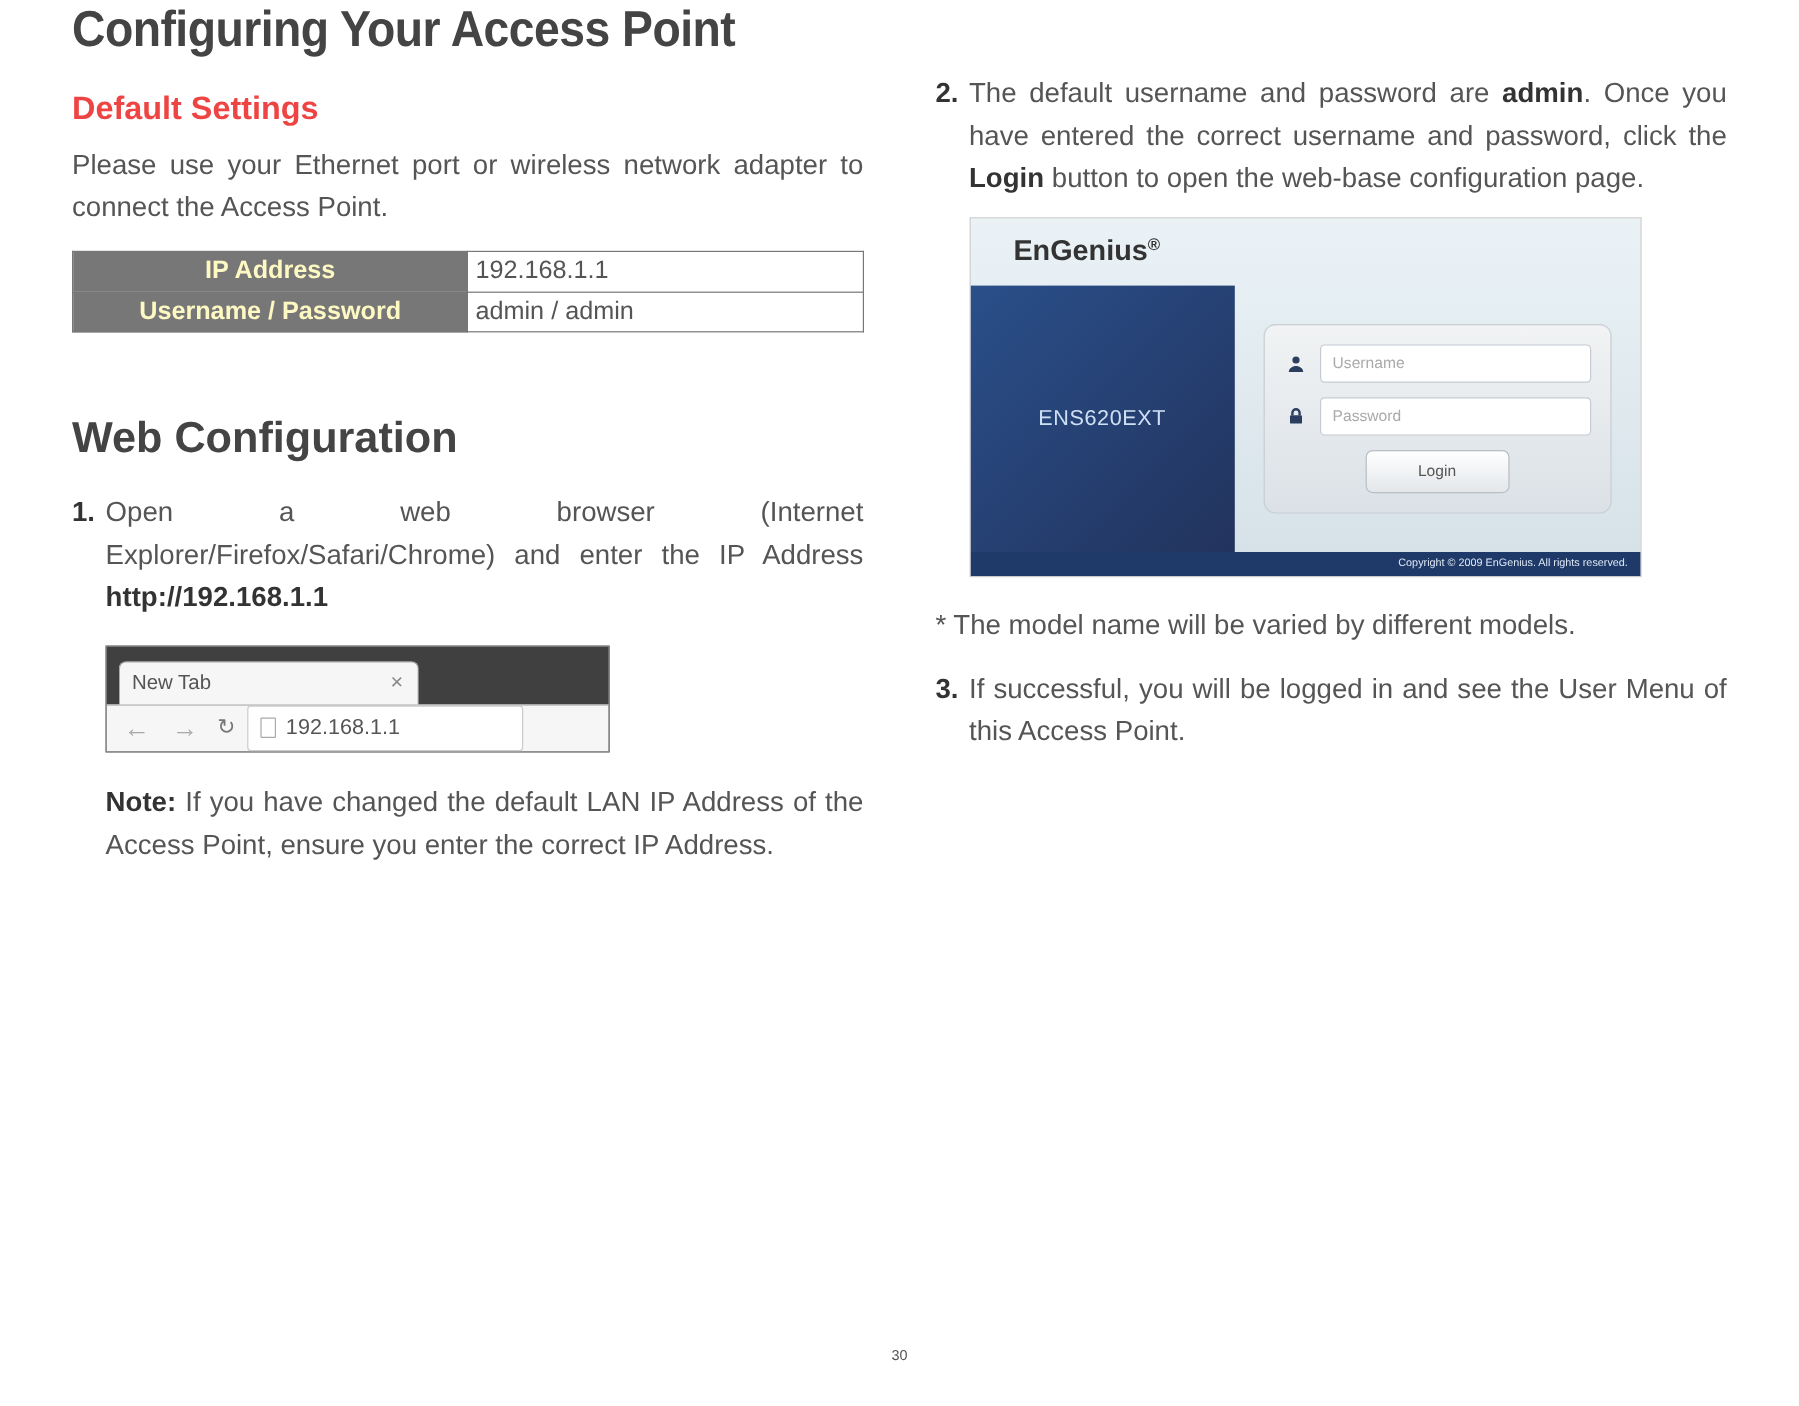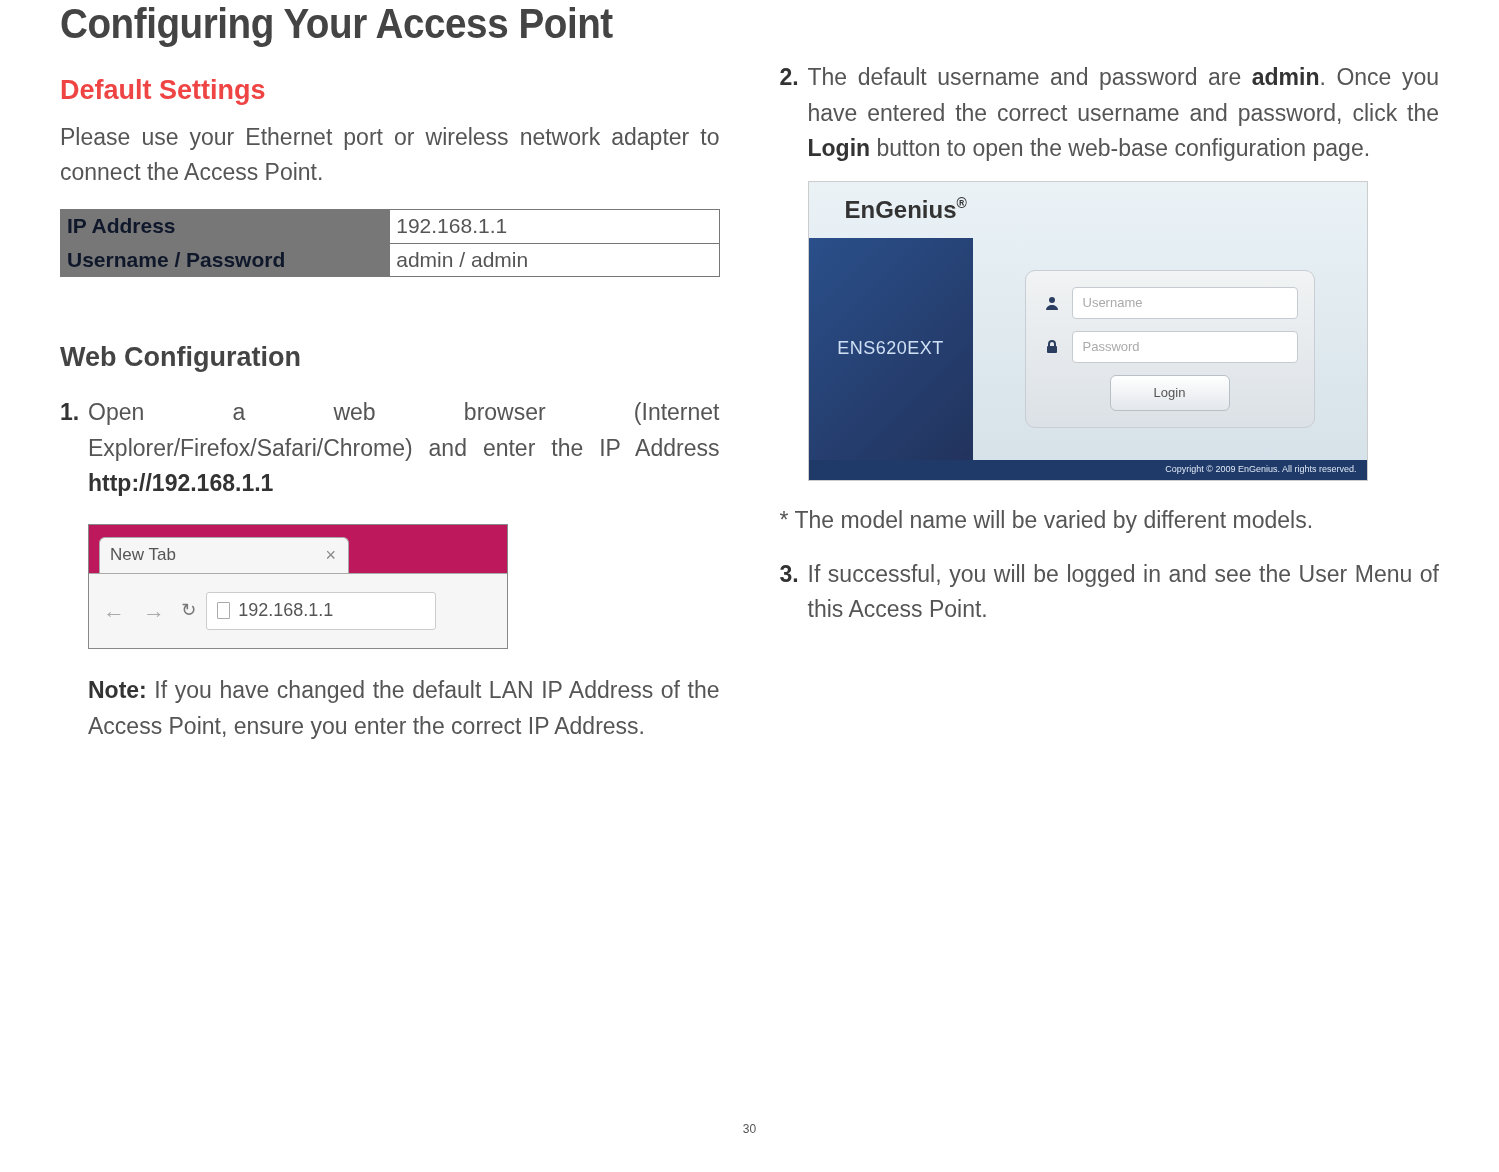--- a/index.html
+++ b/index.html
@@ -21,43 +21,43 @@
     transform-origin: left;
   }
   .columns {
     display: flex;
     gap: 60px;
     margin-top: 12px;
   }
   .col { flex: 1; font-size: 23px; line-height: 1.55; }
   .col p { margin-bottom: 18px; text-align: justify; }
   .sub1 { font-size: 27px; font-weight: 700; color: #ef4444; margin: 10px 0 8px; }
-  .sub2 { font-size: 27px; font-weight: 700; color: #444; margin: 60px 0 16px; }
+  .sub2 { font-size: 36px; font-weight: 700; color: #444; margin: 60px 0 16px; }
   .settings-table {
     border-collapse: collapse;
     width: 100%;
     font-size: 21px;
     margin-top: 6px;
   }
   .settings-table td { border: 1px solid #777; padding: 0 6px; }
   .settings-table .lbl {
-    background: #777; color: #0f172a; font-weight: 700; text-align: left; width: 50%;
+    background: #777; color: #fef9c3; font-weight: 700; text-align: center; width: 50%;
   }
   .ol { list-style: none; }
   .ol li { display: flex; margin-bottom: 14px; }
   .ol .num { font-weight: 700; color: #333; min-width: 28px; }
   .ol .txt { flex: 1; text-align: justify; }
   .b { font-weight: 700; color: #333; }
 
   
   .browser {
-    width: 420px; height: 125px;
+    width: 420px; height: 89px;
     border: 1px solid #888;
     margin: 22px 0 24px 28px;
-    background: #be185d;
+    background: #404040;
     position: relative;
     display: flex; flex-direction: column;
   }
   .tabstrip { height: 48px; position: relative; }
   .tab {
     position: absolute; left: 10px; top: 12px;
     width: 250px; height: 36px;
     background: #f6f6f6;
     border: 1px solid #aaa; border-bottom: none;
     border-radius: 6px 6px 0 0;
@@ -90,21 +90,21 @@
     display: flex; flex-direction: column;
   }
   .login-header {
     height: 56px; display: flex; align-items: center;
     padding-left: 36px;
     font-size: 24px; font-weight: 700; color: #333;
   }
   .login-header .reg { font-size: 14px; position: relative; top: -6px; }
   .login-body { flex: 1; display: flex; }
   .login-left {
-    width: 164px;
+    width: 220px;
     background: linear-gradient(135deg,#2a4f8a,#22335d);
     display: flex; align-items: center; justify-content: center;
     color: #cfe0f5; font-size: 18px; font-weight: 500;
     letter-spacing: 0.5px;
   }
   .login-right {
     flex: 1; position: relative;
     display: flex; align-items: center; justify-content: center;
   }
   .login-panel {

